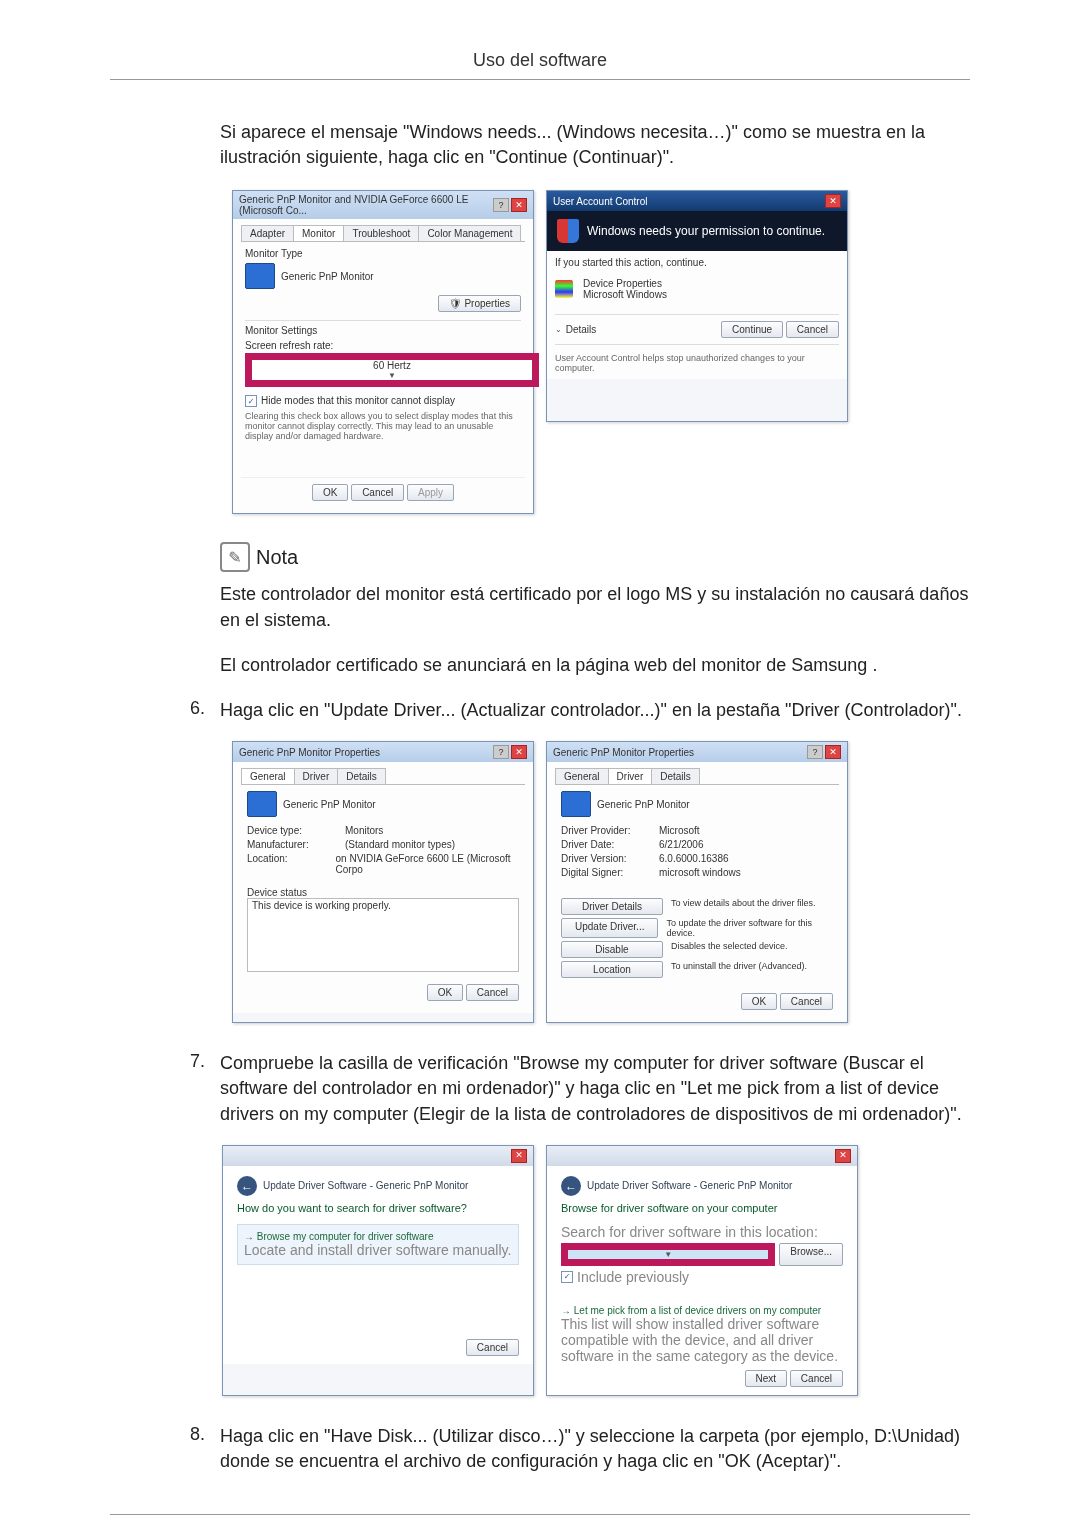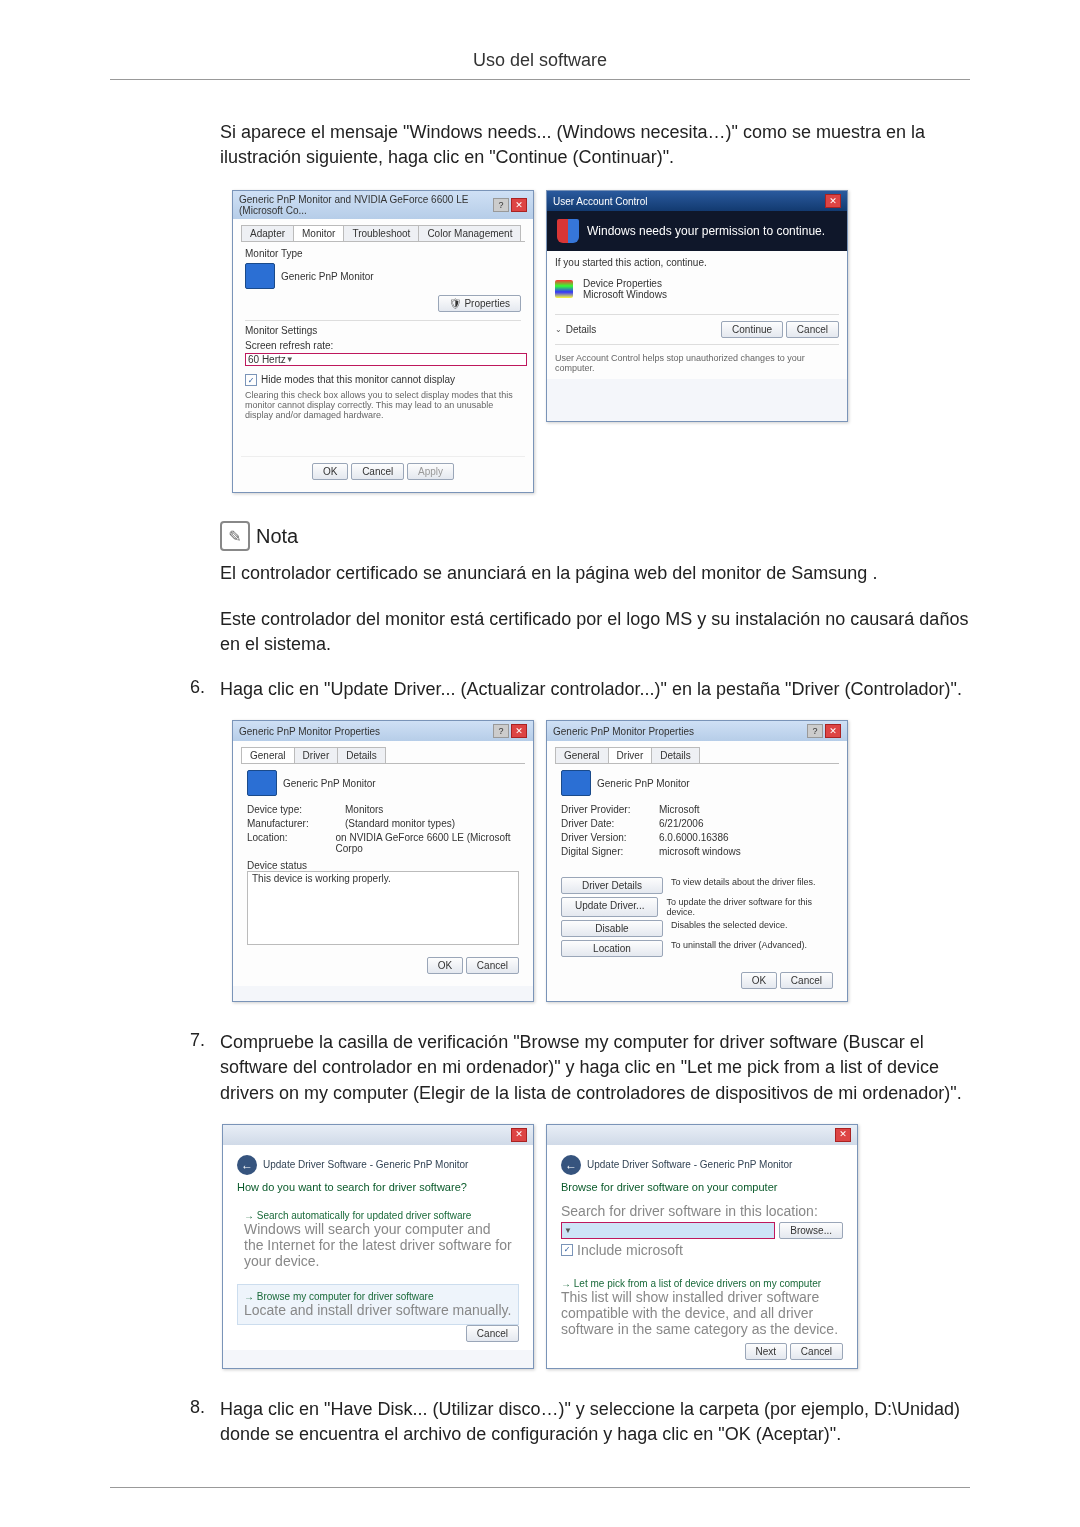--- a/index.html
+++ b/index.html
@@ -200,28 +200,29 @@
     color: #1a6a3a;
     font-size: 10px;
   }
   .small-gray { color: #888; font-size: 14px; }
   .footer-hr {
     border-top: 1px solid #999;
     margin-top: 40px;
   }
   .flex-spread { display:flex; justify-content:space-between; align-items:center; }
   .tiny-select {
-    border: 1px solid #be185d;
+    border: 7px solid #be185d;
     background: #fff;
     font-size: 10px;
     padding: 0 2px;
     display: inline-flex;
     justify-content: flex-start;
     align-items: center;
     min-width: 60px;
+    flex-direction: column;
   }
   .caret { font-size: 8px; color: #555; }
   .back-arrow {
     width: 20px;
     height: 20px;
     border-radius: 50%;
     background: #36547e;
     color: #fff;
     display: inline-flex;
     align-items: center;
@@ -319,22 +320,22 @@
         </div>
         <div style="font-size:9px;color:#666;margin-top:8px;">User Account Control helps stop unauthorized changes to your computer.</div>
       </div>
     </div>
   </div>
 
   <div class="note-row">
     <span class="note-icon">✎</span>
     <span class="note-label">Nota</span>
   </div>
+  <div class="body-text">Este controlador del monitor está certificado por el logo MS y su instalación no causará daños en el sistema.</div>
   <div class="body-text">El controlador certificado se anunciará en la página web del monitor de Samsung .</div>
-  <div class="body-text">Este controlador del monitor está certificado por el logo MS y su instalación no causará daños en el sistema.</div>
 
   <div class="step-row">
     <div class="step-num">6.</div>
     <div class="step-text">Haga clic en "Update Driver... (Actualizar controlador...)" en la pestaña "Driver (Controlador)".</div>
   </div>
 
   <div class="figure-row">
 
     <div class="win-dialog" style="width:300px;">
       <div class="win-title">
@@ -360,21 +361,21 @@
               <div>Monitors</div>
             </div>
           <div class="field-row">
               <div class="field-label">Manufacturer:</div>
               <div>(Standard monitor types)</div>
             </div>
           <div class="field-row">
               <div class="field-label">Location:</div>
               <div>on NVIDIA GeForce 6600 LE (Microsoft Corpo</div>
             </div>
-          <div style="margin-top:6px;">Device status</div>
+          <div style="margin-top:12px;">Device status</div>
           <div class="input-line" style="height:70px;">
             <span>This device is working properly.</span>
           </div>
         </div>
         <div style="text-align:right;padding:6px;">
           <span class="btn">OK</span>
           <span class="btn">Cancel</span>
         </div>
       </div>
     </div>
@@ -454,24 +455,20 @@
         <span class="win-close">
             <span>✕</span>
           </span>
       </div>
       <div class="wizard-body">
         <div style="display:flex;align-items:center;color:#345;font-size:10px;">
           <span class="back-arrow">←</span>
           <span>Update Driver Software - Generic PnP Monitor</span>
         </div>
         <h4>How do you want to search for driver software?</h4>
-        <div style="border:1px solid transparent;padding:6px;margin-bottom:8px;">
-          <div class="green-link">→ <span>Search automatically for updated driver software</span></div>
-          <div class="small-gray">Windows will search your computer and the Internet for the latest driver software for your device.</div>
-        </div>
         <div style="border:1px solid #cde;background:#eef4fb;padding:6px;">
           <div class="green-link">→ <span>Browse my computer for driver software</span></div>
           <div class="small-gray">Locate and install driver software manually.</div>
         </div>
         <div style="flex:1"></div>
         <div style="text-align:right;">
           <span class="btn">Cancel</span>
         </div>
       </div>
     </div>
@@ -492,21 +489,21 @@
         <div class="small-gray">Search for driver software in this location:</div>
         <div style="display:flex;gap:4px;margin:3px 0;">
           <div class="tiny-select" style="flex:1;background:#cde4f7;">
               <span></span>
               <span class="caret">▼</span>
             </div>
           <span class="btn">Browse...</span>
         </div>
         <div style="display:flex;align-items:center;margin-bottom:14px;">
           <span class="checkbox">✓</span>
-          <span class="small-gray">Include microsoft</span>
+          <span class="small-gray">Include previously</span>
         </div>
         <div style="padding:6px 0;">
           <div class="green-link">→ <span>Let me pick from a list of device drivers on my computer</span></div>
           <div class="small-gray">This list will show installed driver software compatible with the device, and all driver software in the same category as the device.</div>
         </div>
         <div style="flex:1"></div>
         <div style="text-align:right;">
           <span class="btn">Next</span>
           <span class="btn">Cancel</span>
         </div>

